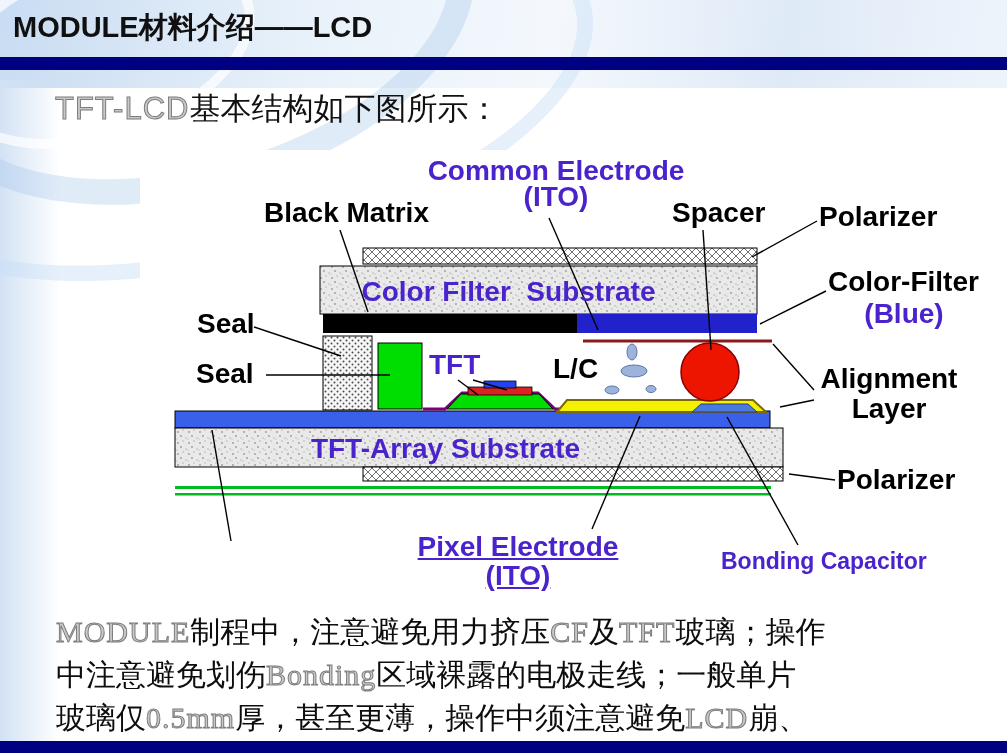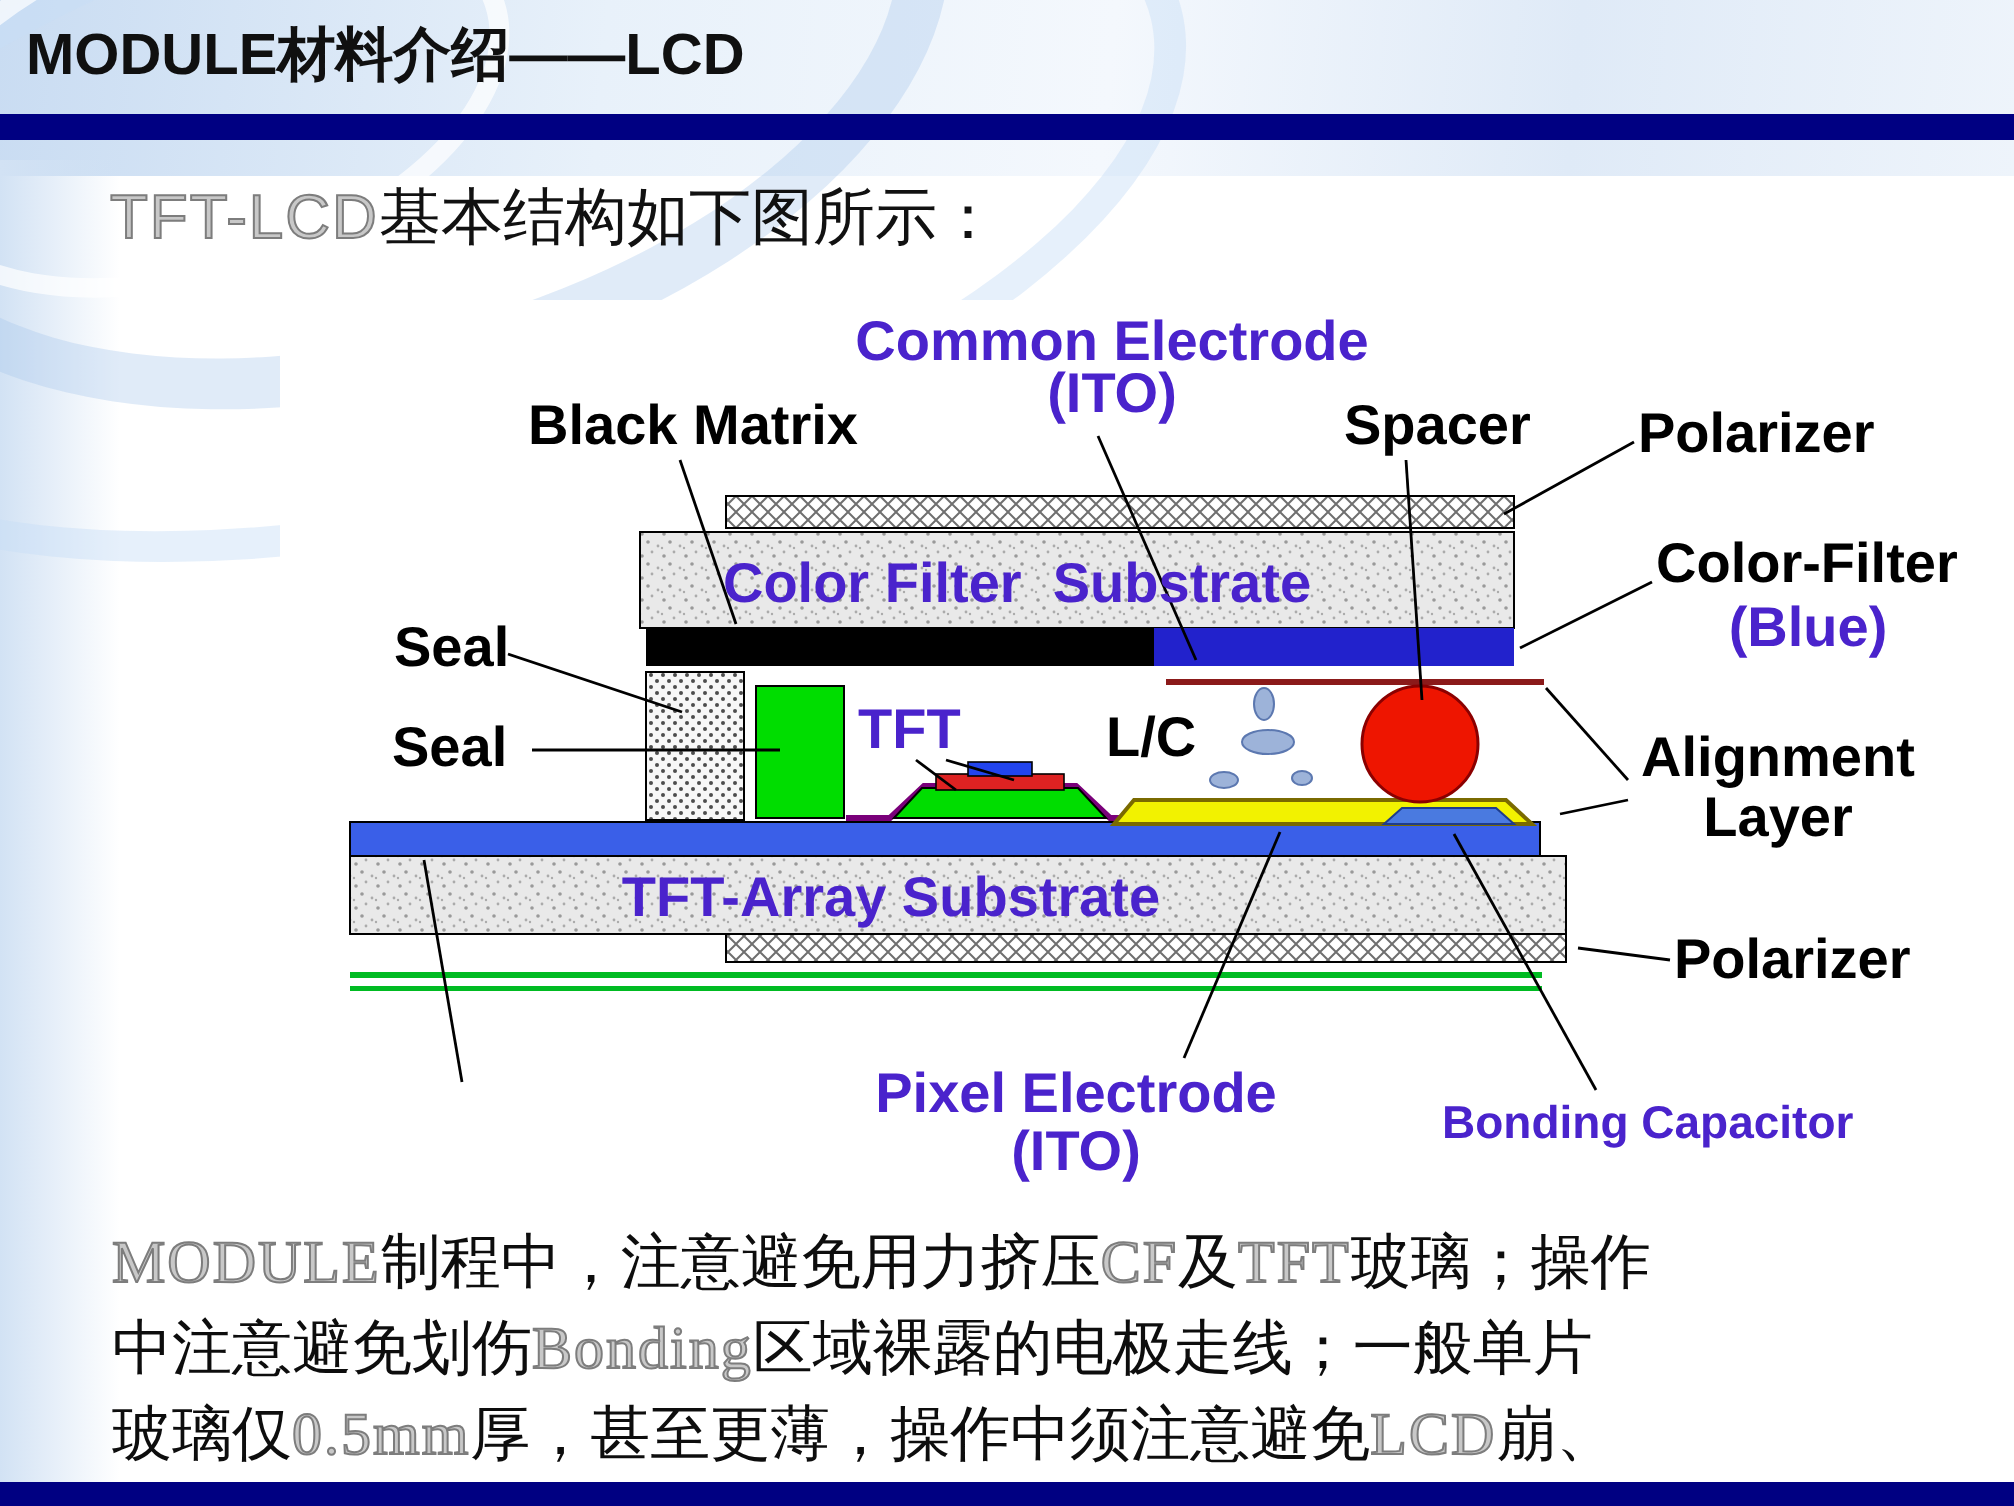--- a/index.html
+++ b/index.html
@@ -41,21 +41,21 @@
   .l-colorfilter{left:828px;top:269px;}
   .l-cfblue{left:828px;top:301px;width:152px;}
   .l-seal{left:197px;top:311px;}
   .l-short{left:196px;top:361px;}
   .l-tft{left:429px;top:352px;}
   .l-lc{left:553px;top:356px;}
   .l-align{left:816px;top:364px;width:146px;line-height:30px;}
   .l-tftarray{left:278px;top:436px;width:335px;}
   .l-polarizer-bot{left:837px;top:467px;}
   .l-bonding{left:162px;top:543px;}
-  .l-pixel{left:428px;top:532px;width:220px;line-height:29px;}
+  .l-pixel{left:408px;top:532px;width:220px;line-height:29px;text-decoration:underline;}
   .l-storage{left:721px;top:548px;font-size:23px;}
 
   
   .body-text{position:absolute;left:56px;top:610px;width:930px;z-index:3;
     font-family:"Liberation Serif",serif;font-size:30px;line-height:43px;color:#0d0d0d;}
 </style>
 </head>
 <body>
 
 <div class="slide">

